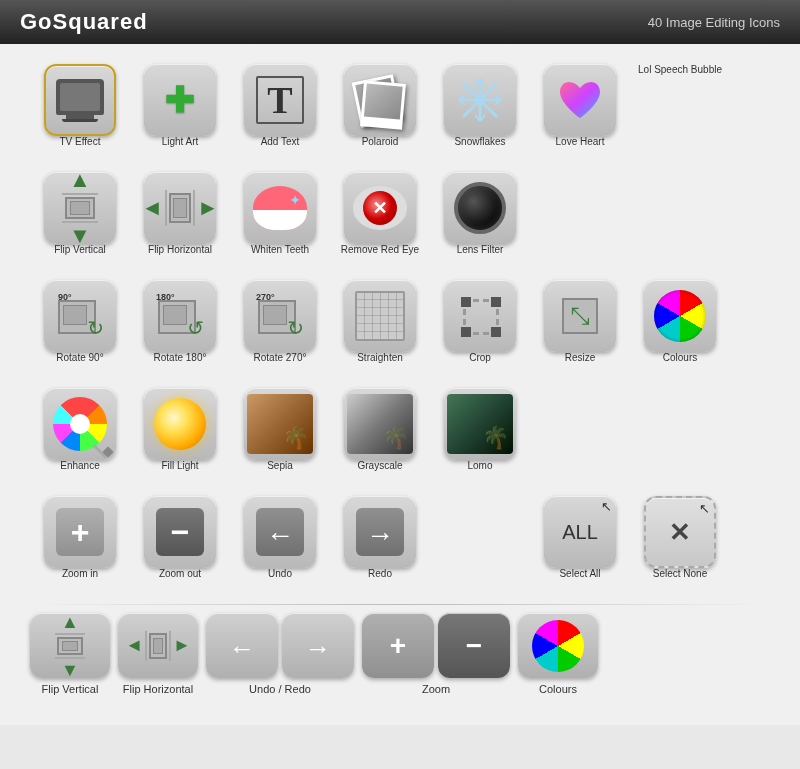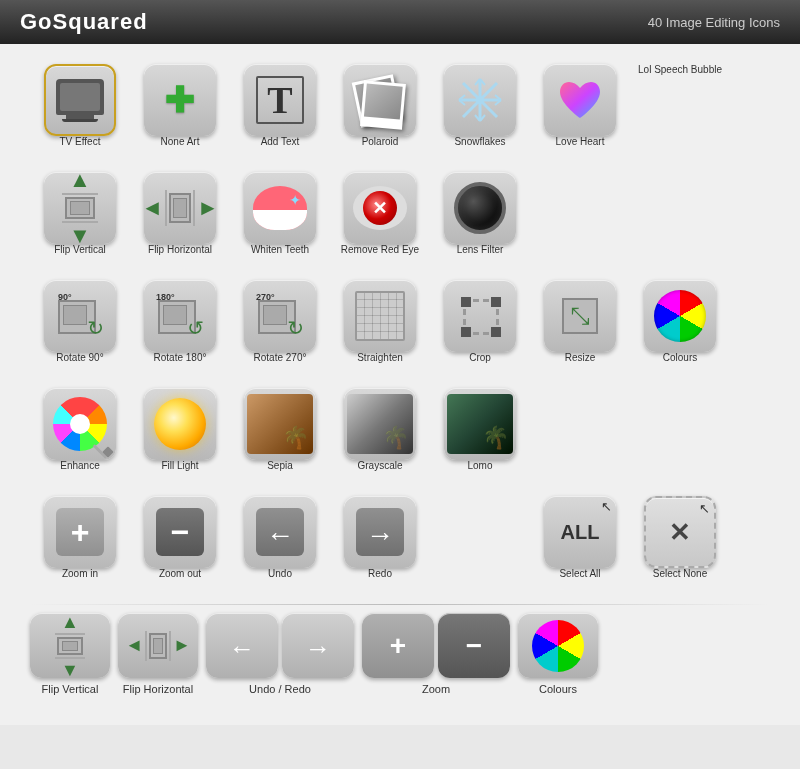--- a/index.html
+++ b/index.html
@@ -178,21 +178,21 @@
           <div style="width:36px;height:3px;background:#444;border-radius:0 0 4px 4px;"></div>
         </div>
       </div>
       <span class="label">TV Effect</span>
     </div>
 
     <div class="icon-cell">
       <div class="icon-box">
         <span class="clip-art-icon">✚</span>
       </div>
-      <span class="label">None Art</span>
+      <span class="label">Light Art</span>
     </div>
 
     <div class="icon-cell">
       <div class="icon-box">
         <div class="add-text-icon">T</div>
       </div>
       <span class="label">Add Text</span>
     </div>
 
     <div class="icon-cell">
@@ -488,21 +488,21 @@
       <span class="label">Redo</span>
     </div>
 
     <div class="icon-cell" style="visibility:hidden;">
       <div class="icon-box" style="visibility:hidden;"></div>
     </div>
 
     <div class="icon-cell">
       <div class="icon-box" style="position:relative;">
         <span style="position:absolute;top:3px;right:4px;font-size:13px;color:#333;">↖</span>
-        <span style="font-size:20px;font-weight:bold;color:#333;">ALL</span>
+        <span style="font-size:20px;font-weight:normal;color:#333;">ALL</span>
       </div>
       <span class="label">Select All</span>
     </div>
 
     <div class="icon-cell">
       <div class="icon-box dashed" style="position:relative;">
         <span style="position:absolute;top:3px;right:4px;font-size:13px;color:#333;">↖</span>
         <span style="font-size:26px;font-weight:bold;color:#444;">✕</span>
       </div>
       <span class="label">Select None</span>

